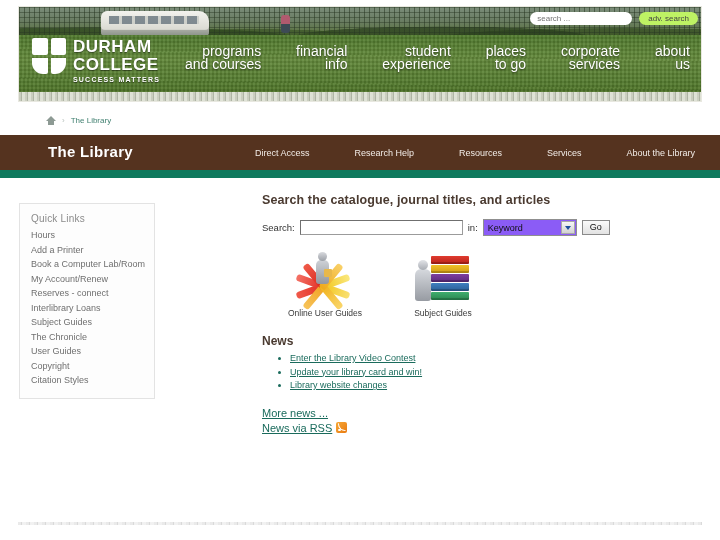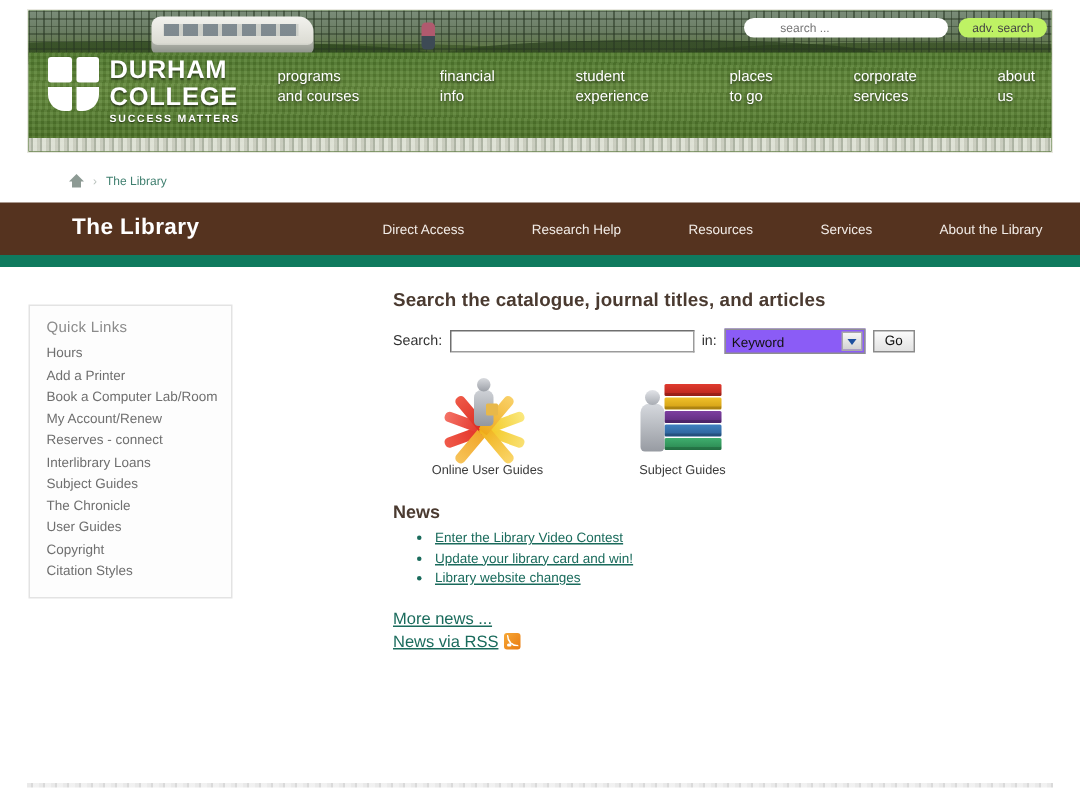--- a/index.html
+++ b/index.html
@@ -154,23 +154,23 @@
   .topnav {
     position: absolute;
     left: 185px;
     top: 45px;
     width: 505px;
     display: flex;
     justify-content: space-between;
   }
   .topnav .nav-item {
     color: #ffffff;
-    font-size: 10px;
+    font-size: 14px;
     line-height: 13px;
-    text-align: left;
+    text-align: right;
     text-shadow: 0 1px 2px rgba(0,0,0,.55);
     cursor: pointer;
     white-space: pre-line;
   }
 
   .header-search {
     position: absolute;
     right: 22px;
     top: 12px;
     display: flex;
@@ -179,21 +179,21 @@
   }
   .header-search-input {
     width: 88px;
     height: 13px;
     border: none;
     border-radius: 7px;
     background: #ffffff;
     font-family: "Liberation Sans", sans-serif;
     font-size: 8px;
     color: #555;
-    padding: 0 24px;
+    padding: 0 7px;
     box-sizing: content-box;
     outline: none;
   }
   .adv-search-btn {
     height: 13px;
     padding: 0 9px;
     border-radius: 7px;
     background: #bef264;
     color: #444;
     font-size: 8px;
@@ -402,21 +402,21 @@
     font-size: 9px;
     color: #111;
     line-height: 13px;
     text-align: center;
     cursor: pointer;
     box-sizing: border-box;
   }
 
   .guides {
     display: flex;
-    gap: 32px;
+    gap: 20px;
     margin: 4px 0 16px 14px;
   }
   .guide {
     width: 98px;
     text-align: center;
     cursor: pointer;
   }
   .guide-art {
     height: 55px;
     position: relative;

